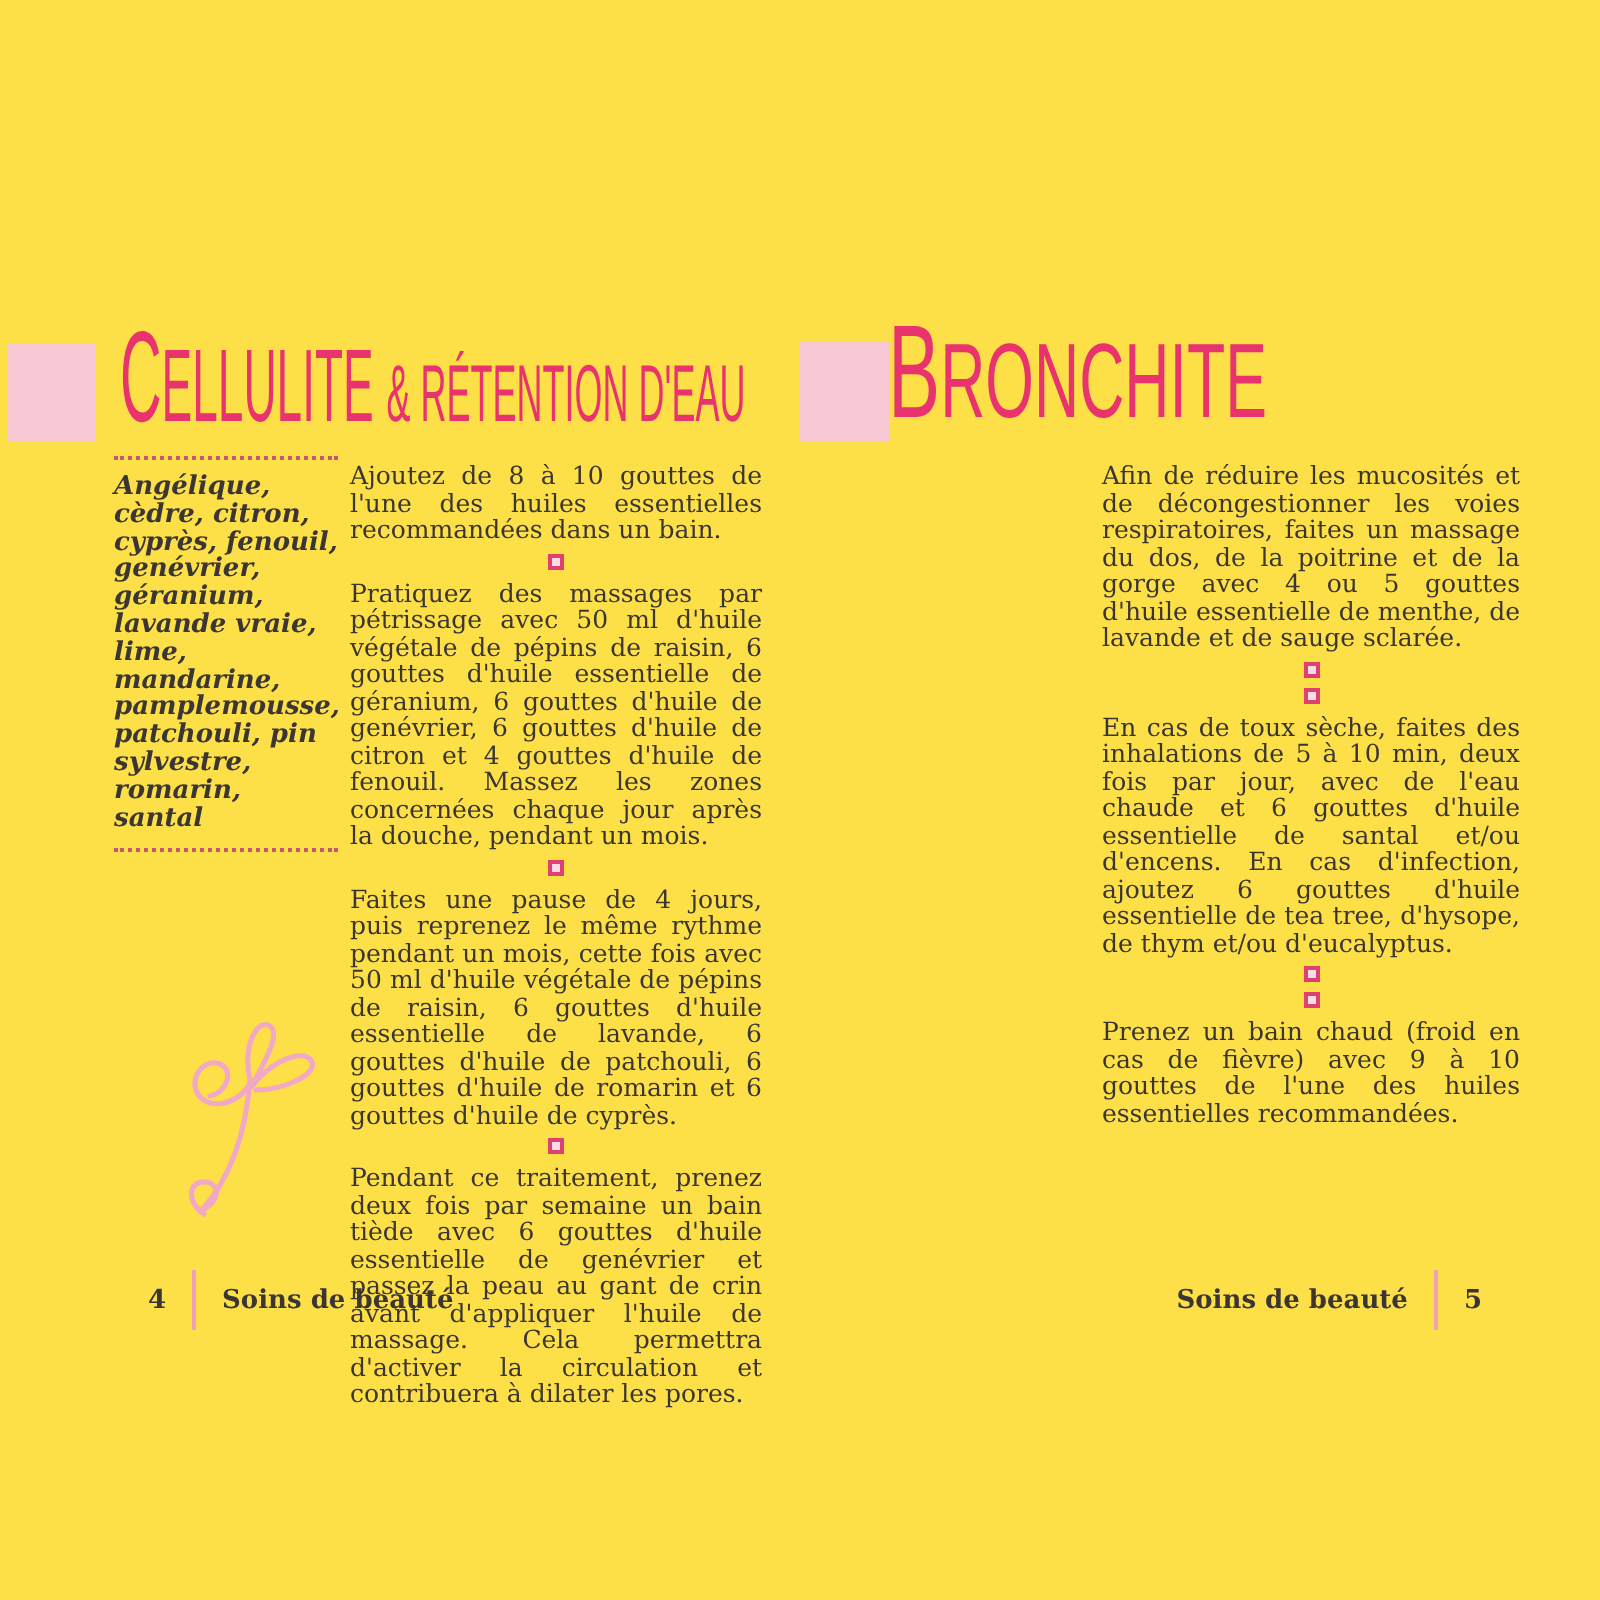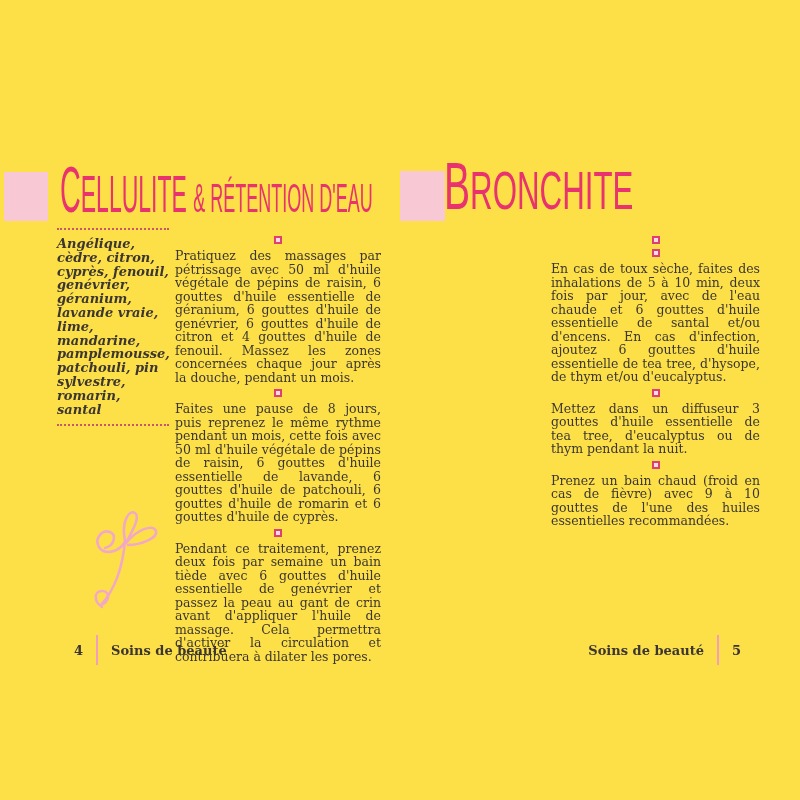--- a/index.html
+++ b/index.html
@@ -100,24 +100,25 @@
 <body>
 
 <div class="spread">
 
   <div class="accent-square" id="sq-left"></div>
   <div class="title" id="title-left"><span class="title-main">CELLULITE</span><span>&nbsp;</span><span class="title-rest">&amp; RÉTENTION D'EAU</span></div>
 
   <div class="oil-list" id="list-left">Angélique, cèdre, citron, cyprès, fenouil, genévrier, géranium, lavande vraie, lime, mandarine, pamplemousse, patchouli, pin sylvestre, romarin, santal</div>
 
   <div class="main-col" id="main-left">
+      <p class="para">Ajoutez de 8 à 10 gouttes de l'une des huiles essentielles recommandées dans un bain.</p>
       <div class="sep"></div>
       <p class="para">Pratiquez des massages par pétrissage avec 50 ml d'huile végétale de pépins de raisin, 6 gouttes d'huile essentielle de géranium, 6 gouttes d'huile de genévrier, 6 gouttes d'huile de citron et 4 gouttes d'huile de fenouil. Massez les zones concernées chaque jour après la douche, pendant un mois.</p>
       <div class="sep"></div>
-      <p class="para">Faites une pause de 8 jours, puis reprenez le même rythme pendant un mois, cette fois avec 50 ml d'huile végétale de pépins de raisin, 6 gouttes d'huile essentielle de lavande, 6 gouttes d'huile de patchouli, 6 gouttes d'huile de romarin et 6 gouttes d'huile de cyprès.</p>
+      <p class="para">Faites une pause de 4 jours, puis reprenez le même rythme pendant un mois, cette fois avec 50 ml d'huile végétale de pépins de raisin, 6 gouttes d'huile essentielle de lavande, 6 gouttes d'huile de patchouli, 6 gouttes d'huile de romarin et 6 gouttes d'huile de cyprès.</p>
       <div class="sep"></div>
       <p class="para">Pendant ce traitement, prenez deux fois par semaine un bain tiède avec 6 gouttes d'huile essentielle de genévrier et passez la peau au gant de crin avant d'appliquer l'huile de massage. Cela permettra d'activer la circulation et contribuera à dilater les pores.</p>
     </div>
 
   <svg id="flourish" viewBox="0 0 85 105" fill="none" stroke="#f2a9c5" stroke-width="2.6" stroke-linecap="round">
     <path d="M24,101 C15,95 16,84 25,85 C33,86 31,96 23,99"></path>
     <path d="M23,99 C38,82 45,60 47,34"></path>
     <path d="M47,36 C40,47 26,49 21,41 C16,33 24,23 32,26 C39,29 36,40 27,42"></path>
     <path d="M47,34 C43,16 51,3 57,7 C63,11 53,27 48,37"></path>
     <path d="M48,37 C59,23 75,18 78,25 C80,32 63,39 50,39"></path>
@@ -127,25 +128,25 @@
     <span>4</span>
     <span class="footer-bar"></span>
     <span>Soins de beauté</span>
   </div>
 
   <div class="accent-square" id="sq-right"></div>
   <div class="title" id="title-right"><span class="title-main">BRONCHITE</span><span class="title-rest"></span></div>
 
 
   <div class="main-col" id="main-right">
+      <p class="para">Afin de réduire les mucosités et de décongestionner les voies respiratoires, faites un massage du dos, de la poitrine et de la gorge avec 4 ou 5 gouttes d'huile essentielle de menthe, de lavande et de sauge sclarée.</p>
       <div class="sep"></div>
       <div class="sep"></div>
       <p class="para">En cas de toux sèche, faites des inhalations de 5 à 10 min, deux fois par jour, avec de l'eau chaude et 6 gouttes d'huile essentielle de santal et/ou d'encens. En cas d'infection, ajoutez 6 gouttes d'huile essentielle de tea tree, d'hysope, de thym et/ou d'eucalyptus.</p>
       <div class="sep"></div>
-      <p class="para">Mettez dans un diffuseur 3 gouttes d'huile essentielle de tea tree, d'eucalyptus ou de thym pendant la nuit.</p>
       <div class="sep"></div>
       <p class="para">Prenez un bain chaud (froid en cas de fièvre) avec 9 à 10 gouttes de l'une des huiles essentielles recommandées.</p>
     </div>
 
   <div class="footer" id="footer-right">
     <span>Soins de beauté</span>
     <span class="footer-bar"></span>
     <span>5</span>
   </div>
 

